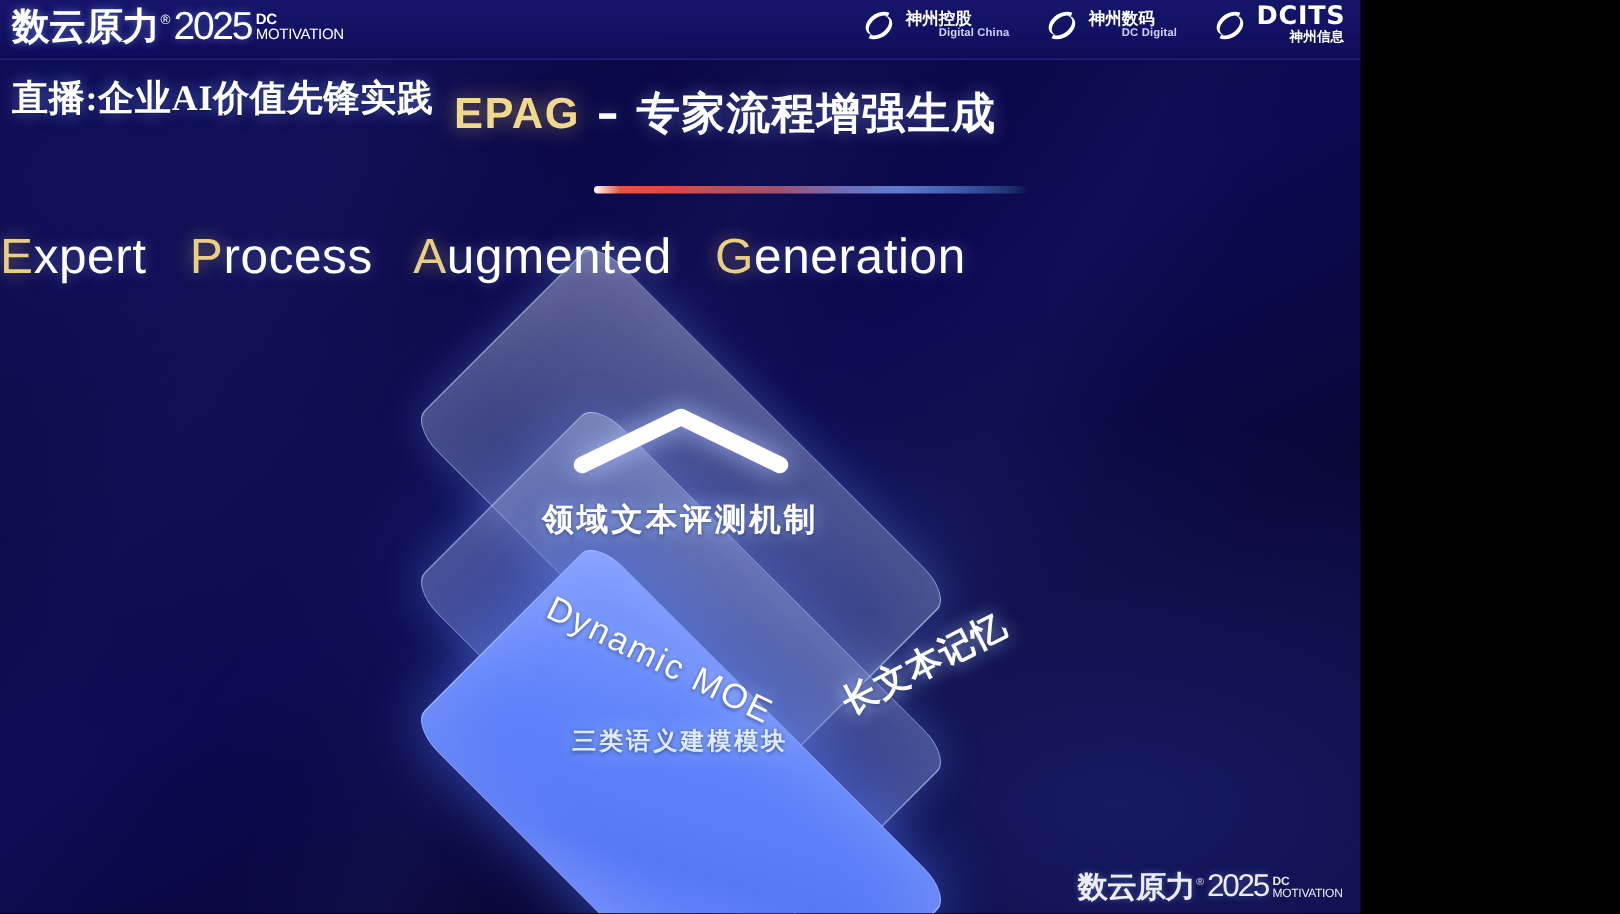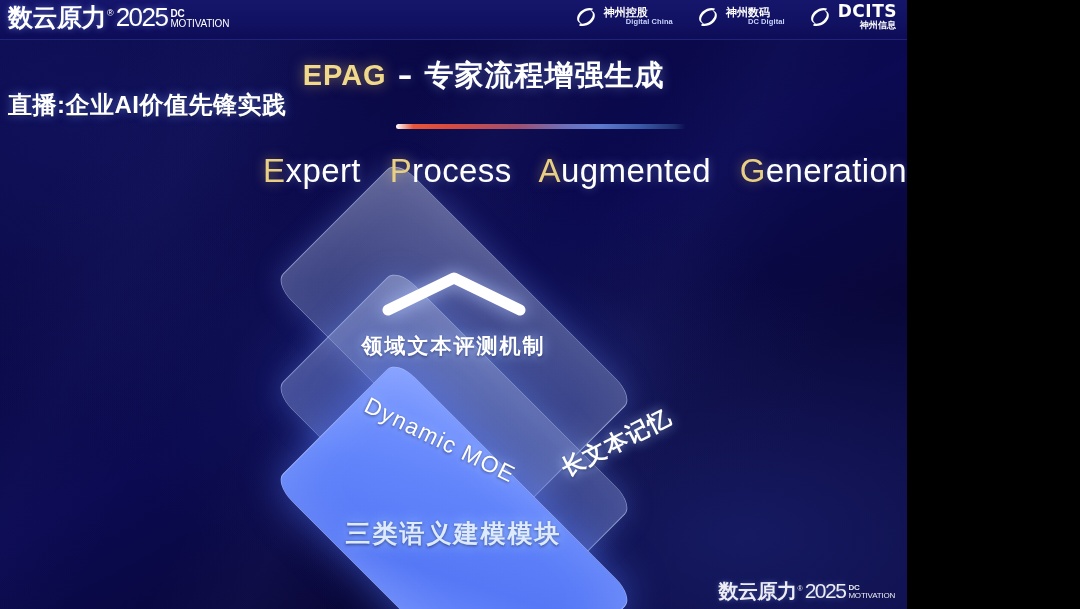--- a/index.html
+++ b/index.html
@@ -100,28 +100,27 @@
     font-weight: 400;
     color: #ffffff;
     letter-spacing: -0.2px;
   }
 
   
   .live-title {
     position: absolute;
     top: 49px;
     left: 8px;
-    font-family: Liberation Sans, sans-serif;
+    font-family: Liberation Serif, serif;
     font-size: 24px;
     font-weight: 700;
     color: #ffffff;
     letter-spacing: 0.5px;
     text-shadow: 0 0 10px rgba(120,150,255,0.6), 0 1px 2px rgba(0,0,0,0.6);
     z-index: 6;
-    margin-top: 40px;
   }
 
   
   .partner-logos {
     position: absolute;
     top: 3px;
     right: 10px;
     display: flex;
     align-items: center;
     gap: 22px;
@@ -215,21 +214,21 @@
     filter: blur(0.3px);
     z-index: 5;
   }
 
   
   .subtitle {
     position: absolute;
     top: 152px;
     left: 0;
     width: 100%;
-    text-align: right;
+    text-align: left;
     font-family: "Liberation Sans", sans-serif;
     font-size: 33px;
     font-weight: 400;
     letter-spacing: 0.4px;
     white-space: nowrap;
     z-index: 5;
   }
   .subtitle .cap {
     color: #e8cf84;
     text-shadow: 0 0 12px rgba(235,200,115,0.5);
@@ -339,23 +338,23 @@
     font-size: 23px;
     font-weight: 700;
     color: #ffffff;
     letter-spacing: 1px;
     transform: rotate(-27deg);
     transform-origin: left top;
     text-shadow: 0 0 12px rgba(170,200,255,0.9), 0 1px 3px rgba(10,15,60,0.7);
   }
   .lbl-bottom {
     left: 50%;
-    top: 517px;
+    top: 484px;
     transform: translateX(-50%);
-    font-size: 25px;
+    font-size: 16px;
     font-weight: 700;
     color: #ddeaff;
     letter-spacing: 2px;
     text-shadow: 0 0 14px rgba(150,190,255,1), 0 1px 3px rgba(10,20,80,0.85);
     font-family: Liberation Serif, serif;
   }
 
   
   .watermark {
     position: absolute;

